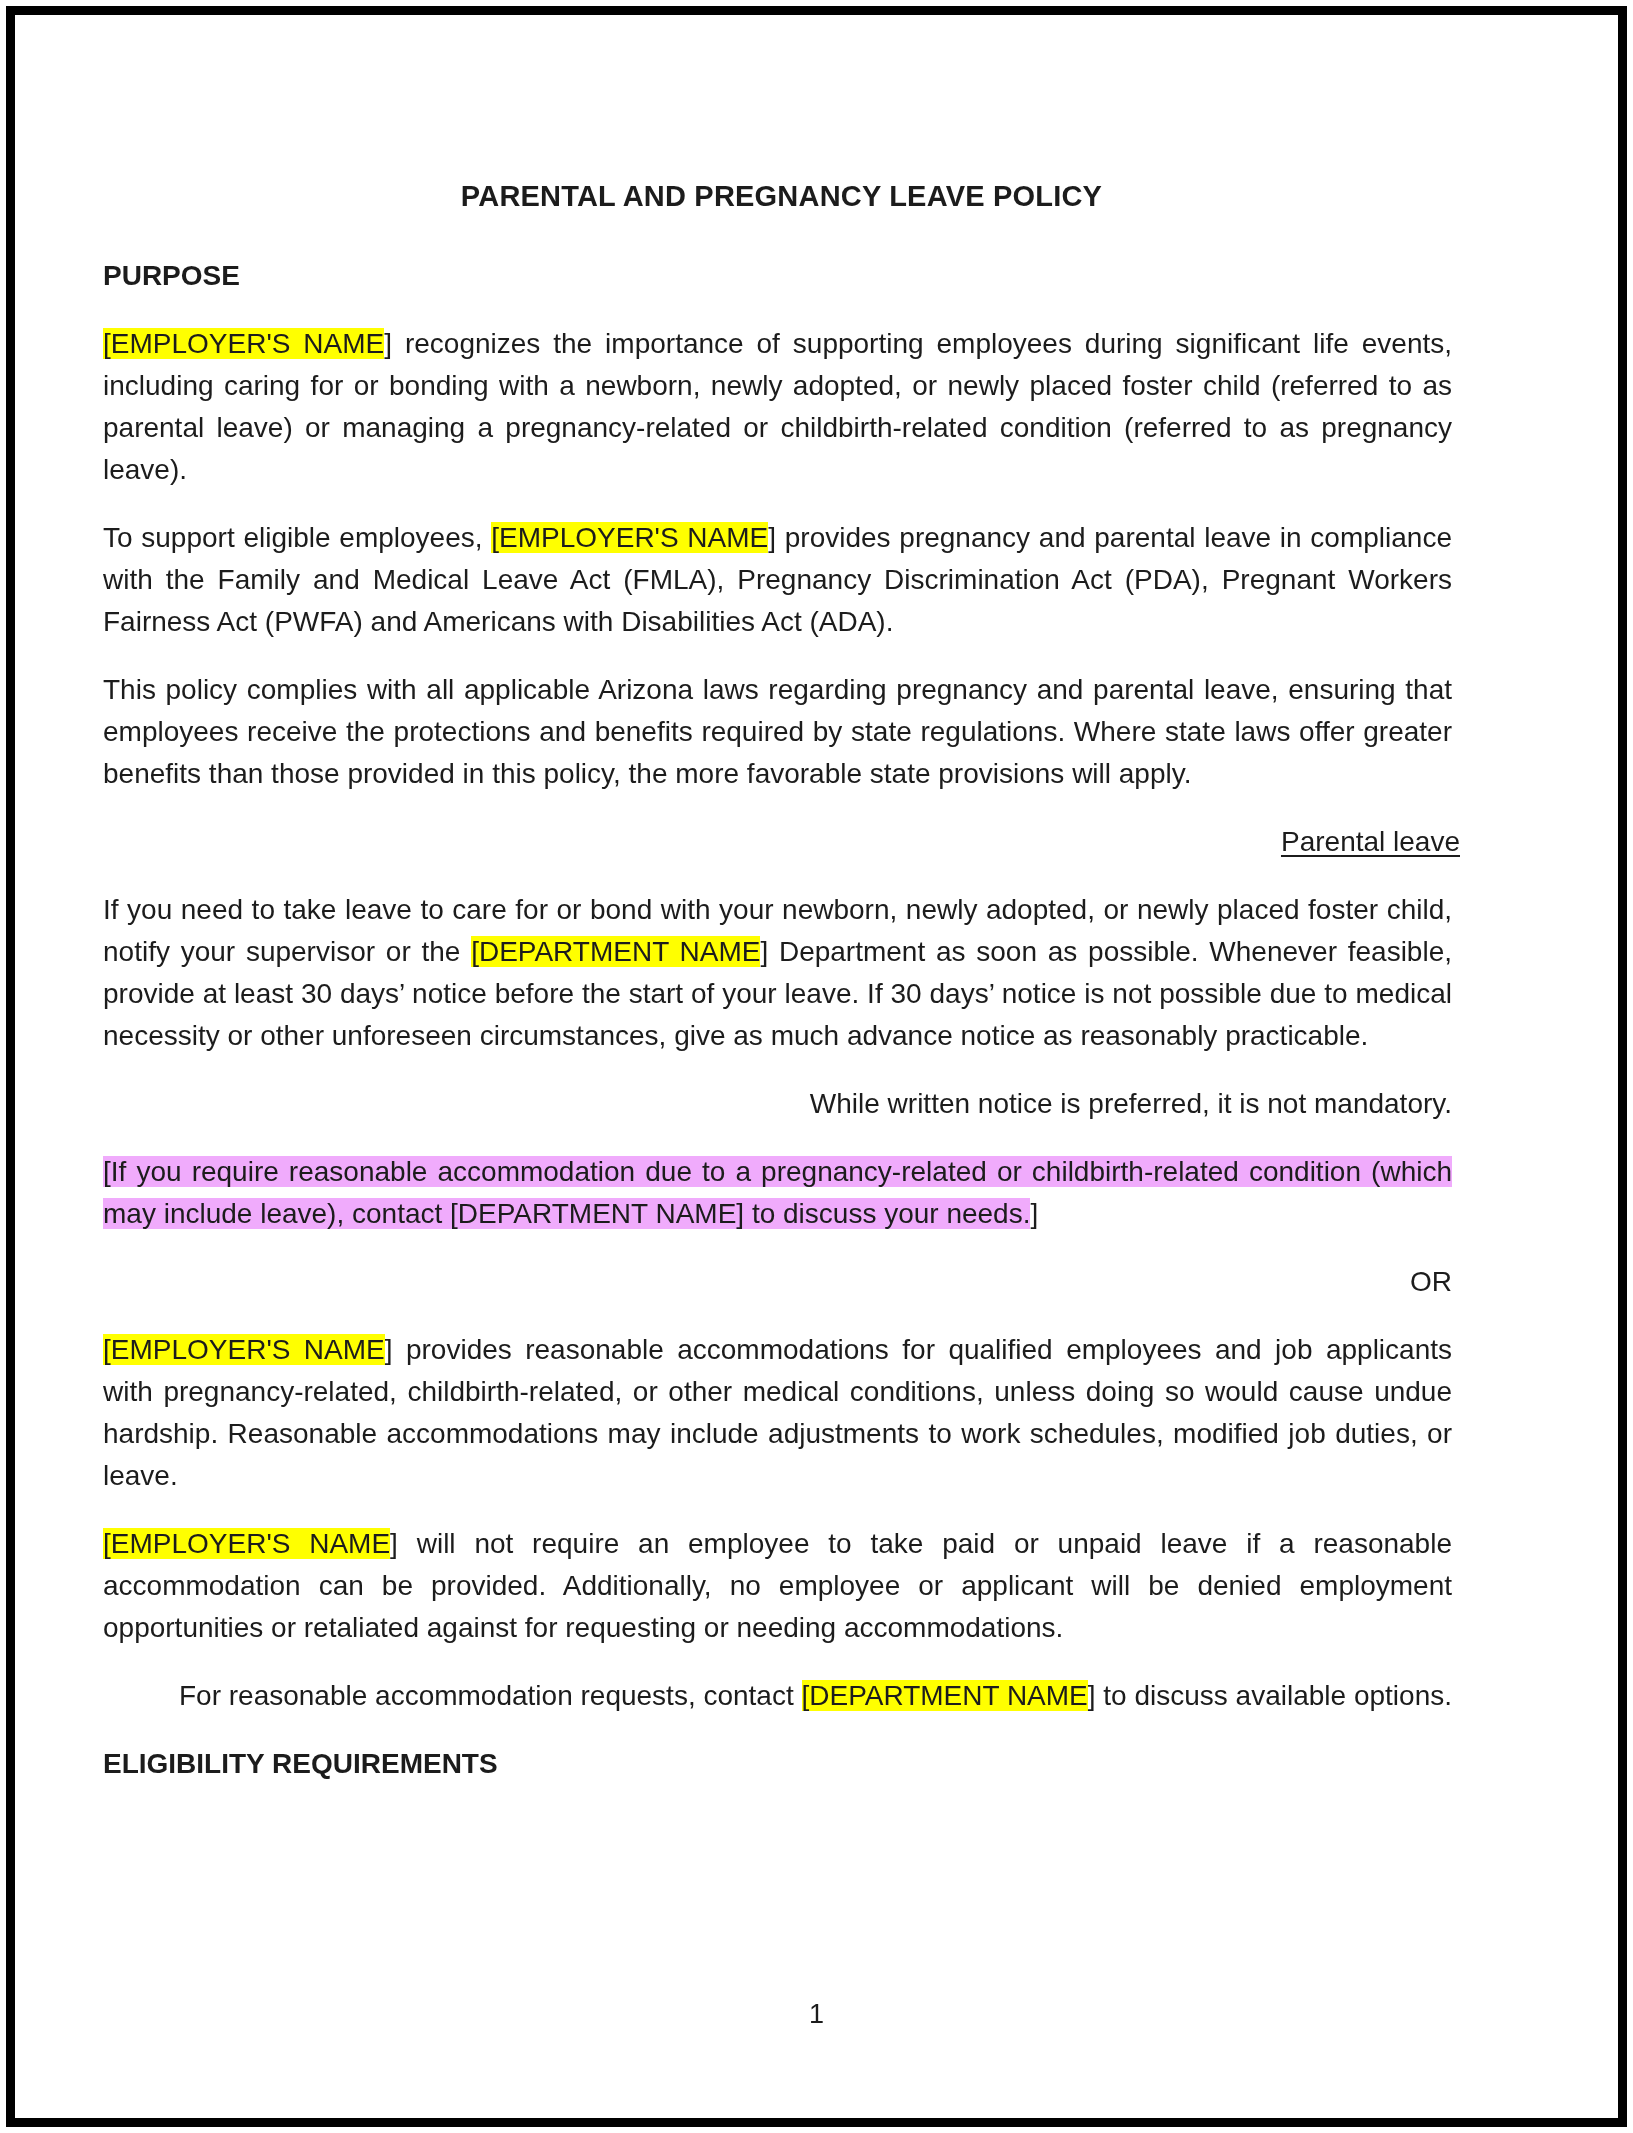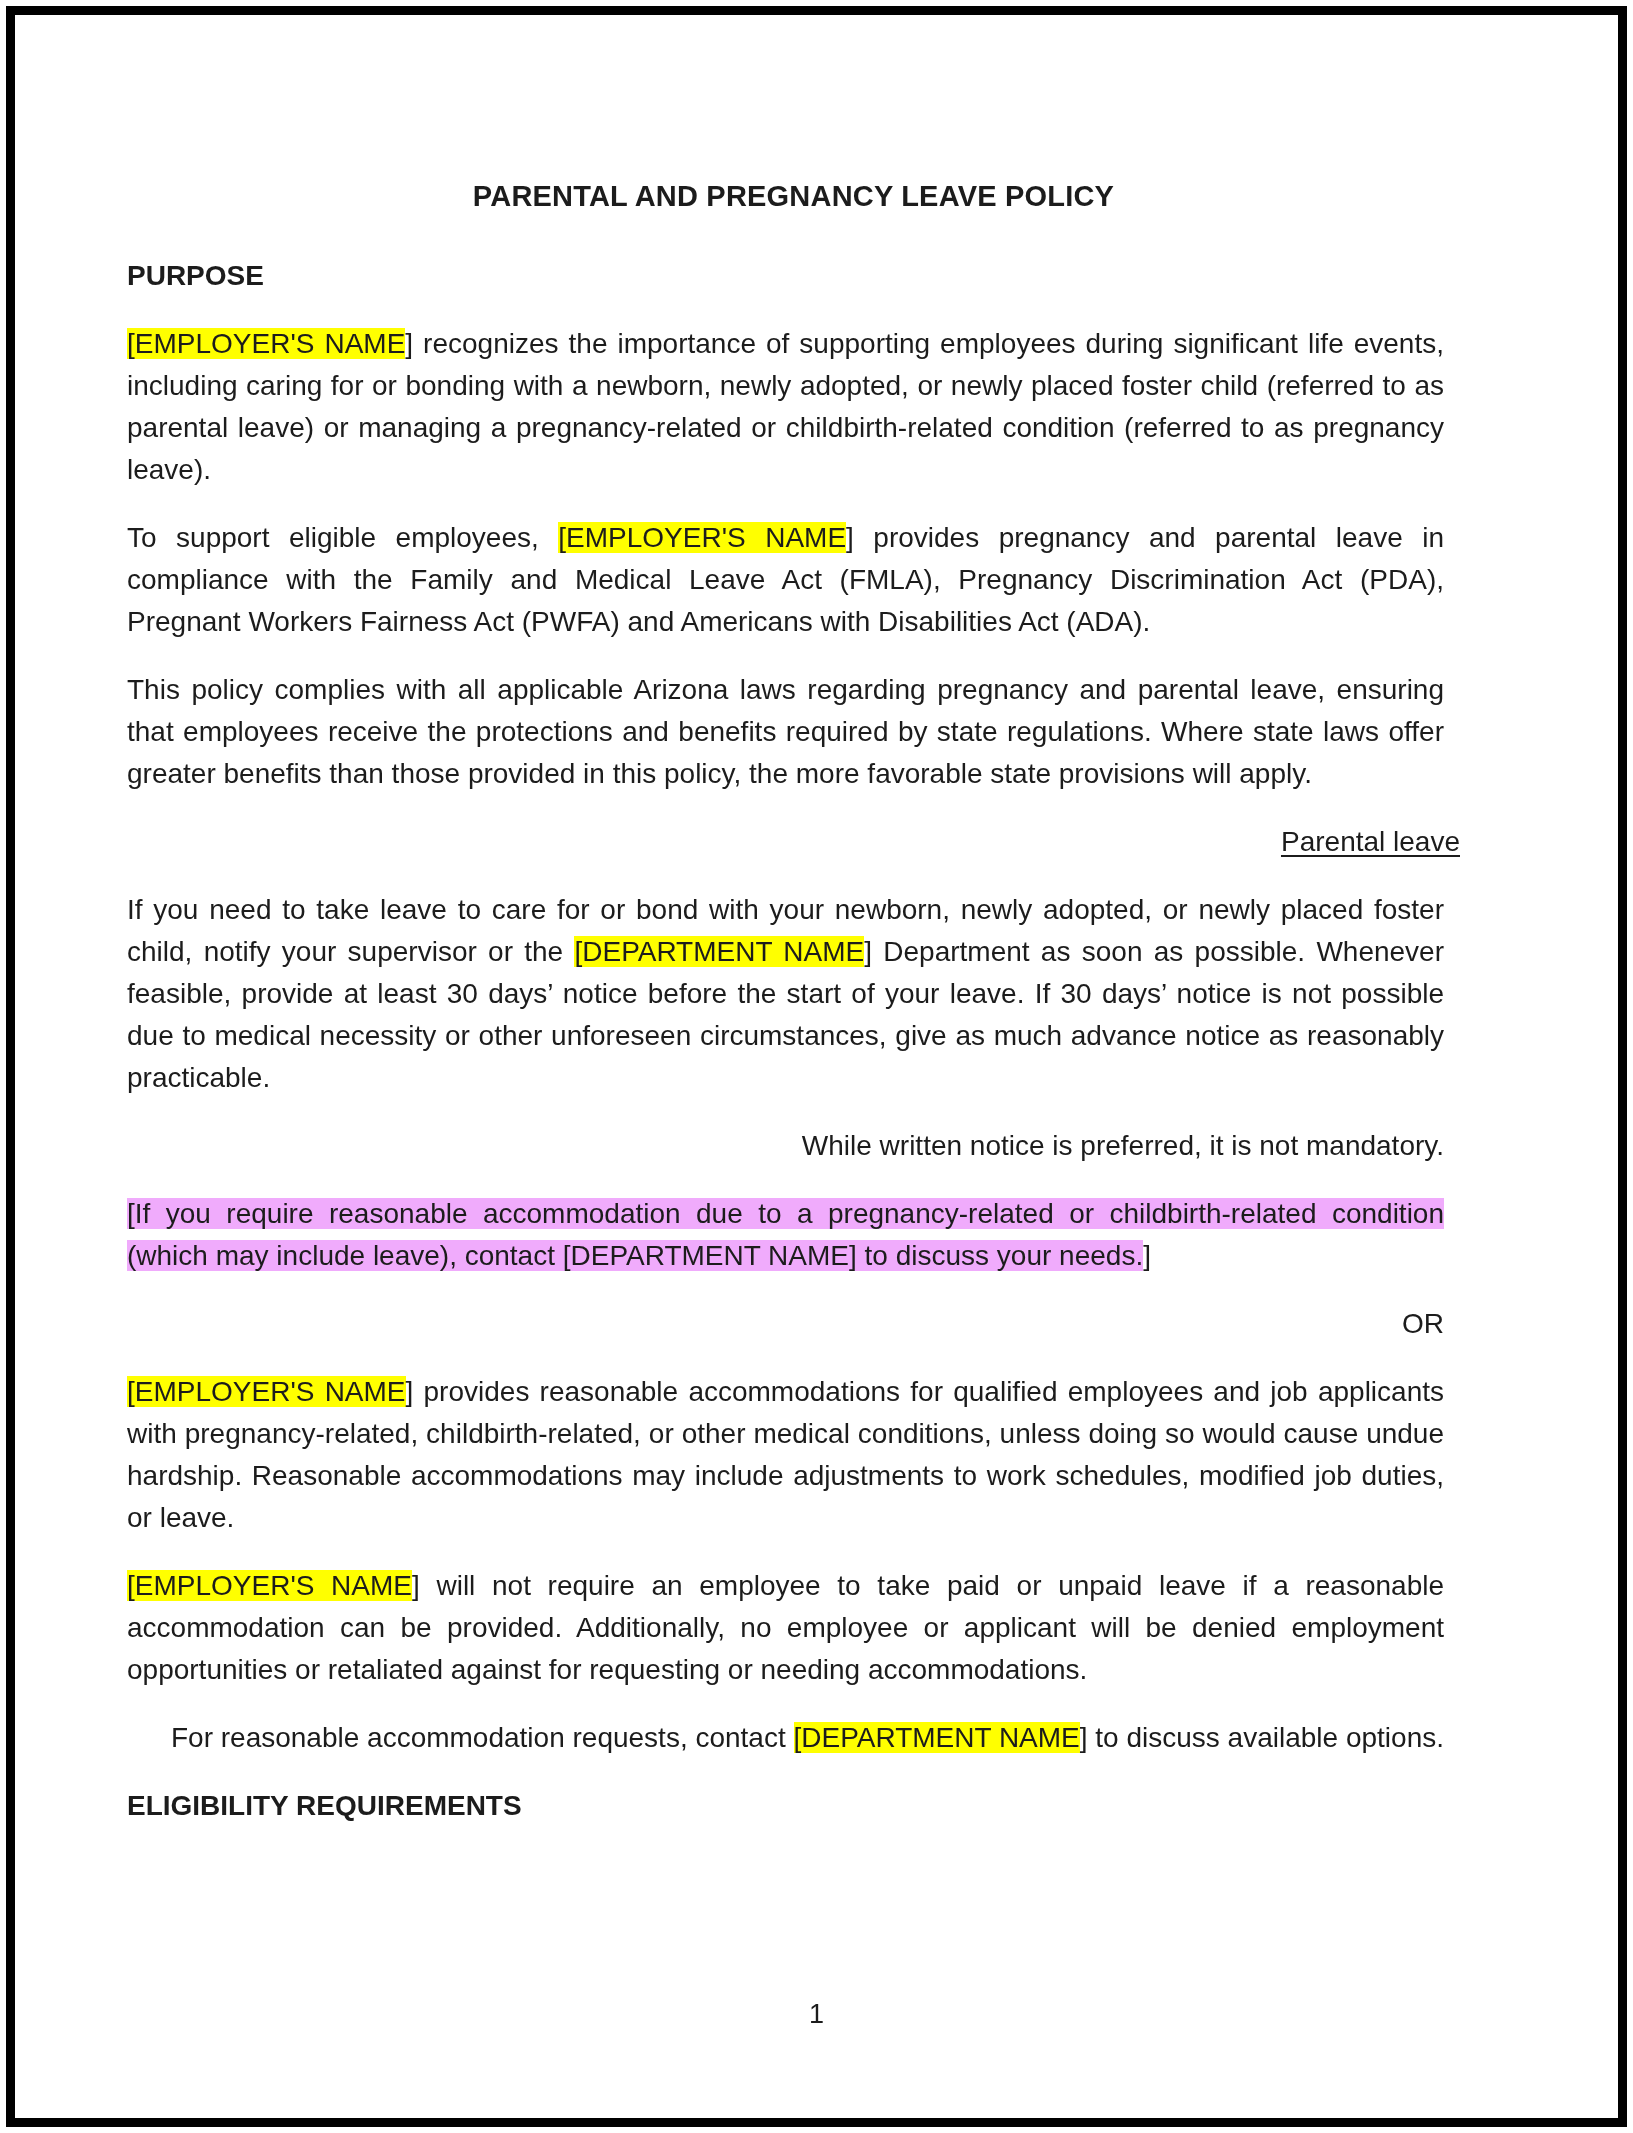--- a/index.html
+++ b/index.html
@@ -18,21 +18,21 @@
     box-sizing: border-box;
     width: 100%;
     height: 100%;
     border: 9px solid #000000;
     background: #ffffff;
     position: relative;
     overflow: hidden;
   }
   .content {
     box-sizing: border-box;
-    padding: 160px 158px 0 112px;
+    padding: 160px 158px 0 88px;
     color: #1c1c1c;
     font-size: 28px;
     line-height: 42px;
   }
   .doc-title {
     font-size: 29px;
     font-weight: bold;
     text-align: center;
     margin: 0 0 38px 0;
     letter-spacing: 0.2px;
@@ -43,21 +43,21 @@
     margin: 0 0 26px 0;
   }
   .subheading {
     text-decoration: underline;
     text-underline-offset: 4px;
     text-align: right;
     margin: 0 0 26px 12px;
   }
   .para {
     text-align: justify;
-    margin: 0 16px 26px 0;
+    margin: 0 8px 26px 0;
   }
   .para.plain {
     text-align: right;
   }
   .hl {
     background: #ffff00;
   }
   .footer {
     position: absolute;
     bottom: 88px;

